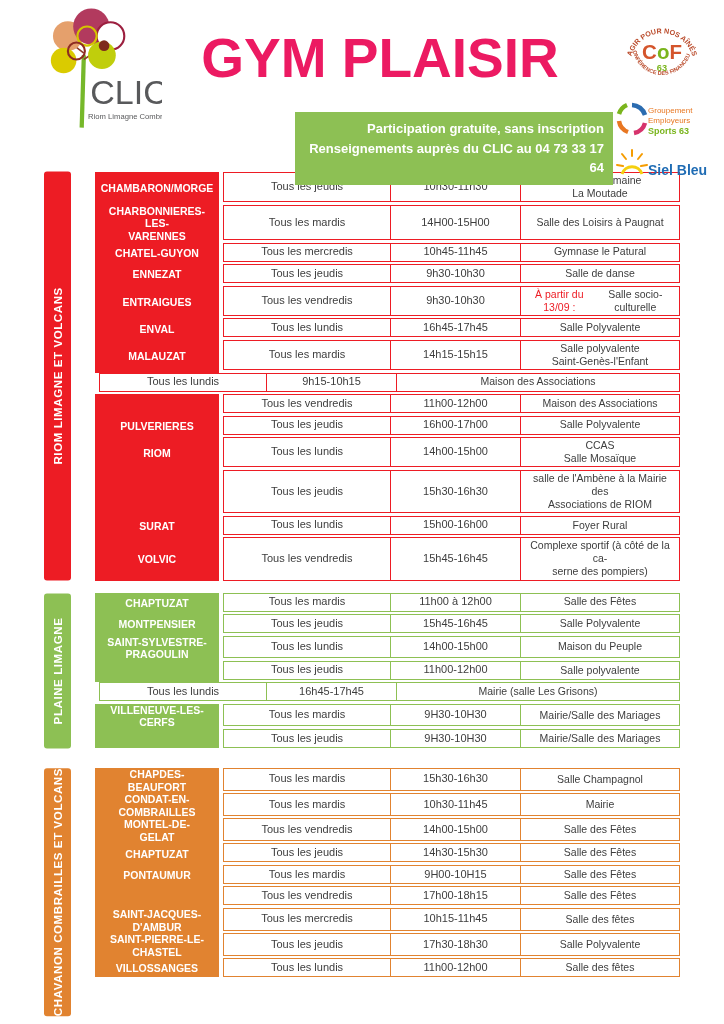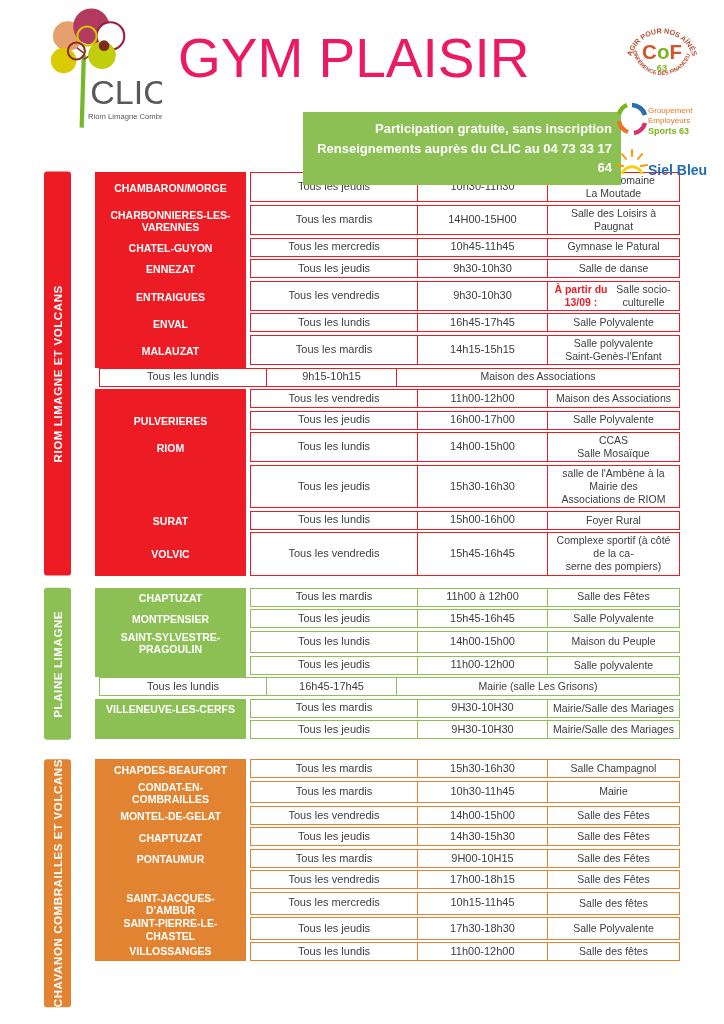--- a/index.html
+++ b/index.html
@@ -8,65 +8,65 @@
     font-family:"Liberation Sans", sans-serif;
     -webkit-font-smoothing:antialiased;
   }
   .page { position:relative; width:724px; height:1024px; }
 
   
   .header { position:relative; height:172px; }
   .clic-logo { position:absolute; left:44px; top:2px; }
   .main-title {
     position:absolute; left:178px; top:26px; width:404px;
-    font-size:55px; font-weight:normal; letter-spacing:0px;
+    text-align:center; font-size:55px; font-weight:bold; letter-spacing:0px;
     color:var(--pink); white-space:nowrap;
   }
   .banner {
     position:absolute; left:295px; top:112px; width:318px; box-sizing:border-box;
     background:var(--green); color:#ffffff; font-weight:bold; font-size:13px;
-    text-align:right; padding:7px 9px; line-height:1.5;margin-left:8px;
+    text-align:right; padding:7px 9px; line-height:1.5;
   }
   .partners {
     position:absolute; left:610px; top:12px; width:104px;
     display:flex; flex-direction:column; align-items:center; gap:5px;
   }
 
   
   .section { display:flex; margin-left:44px; width:636px; }
   .section.s-green  { margin-top:12px; }
   .section.s-orange { margin-top:20px; }
   .side-label {
     width:27px; border-radius:3px; background:var(--c);
     color:#ffffff; font-weight:bold; font-size:11.5px; letter-spacing:0.6px;
     display:flex; align-items:center; justify-content:center;
     writing-mode:vertical-rl; transform:rotate(180deg);
   }
   .tablewrap { margin-left:24px; width:597px; }
   .row { display:flex; align-items:stretch; }
   .cell { box-sizing:border-box; }
   .cell.name {
-    width:151px; background:var(--c); color:#ffffff; font-weight:bold; font-size:10.5px;
+    width:124px; background:var(--c); color:#ffffff; font-weight:bold; font-size:10.5px;
     display:flex; align-items:center; justify-content:center; text-align:center;
-    white-space:pre-line; line-height:1.2; padding:0 4px;
+    white-space:pre-line; line-height:1.2; padding:0 12px;
   }
   .grp {
     display:flex; flex:1; margin-left:4px; margin-bottom:2.5px;
     border:1.5px solid var(--c); background:#ffffff; min-height:17px;
   }
   .row:last-child .grp { margin-bottom:0; }
   .grp .cell {
     display:flex; align-items:center; justify-content:center; text-align:center;
     font-size:11px; color:#3d3d3d; line-height:1.25; padding:1px 3px;
     white-space:pre-line;
   }
   .cell.day  { width:167px; border-right:1.5px solid var(--c);text-align:right; }
   .cell.time { width:130px; border-right:1.5px solid var(--c); }
   .cell.loc  { flex:1; font-size:10.5px; }
-  .hl { color:var(--red); font-weight:bold; }
+  .hl { color:var(--red); font-weight:normal; }
 
   svg text { font-family:"Liberation Sans", sans-serif; }
 </style>
 </head>
 <body>
 
 <div class="page">
 
   <div class="header">
 

